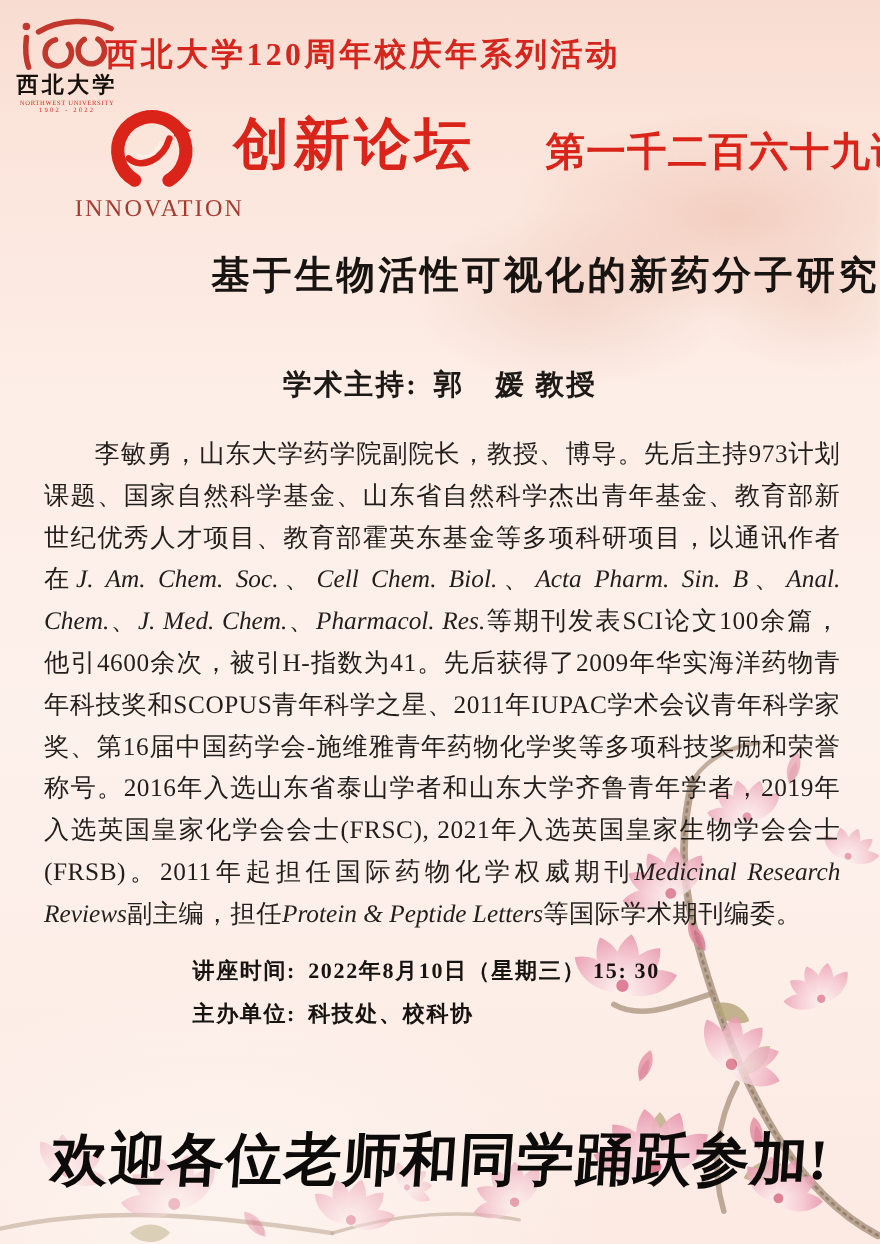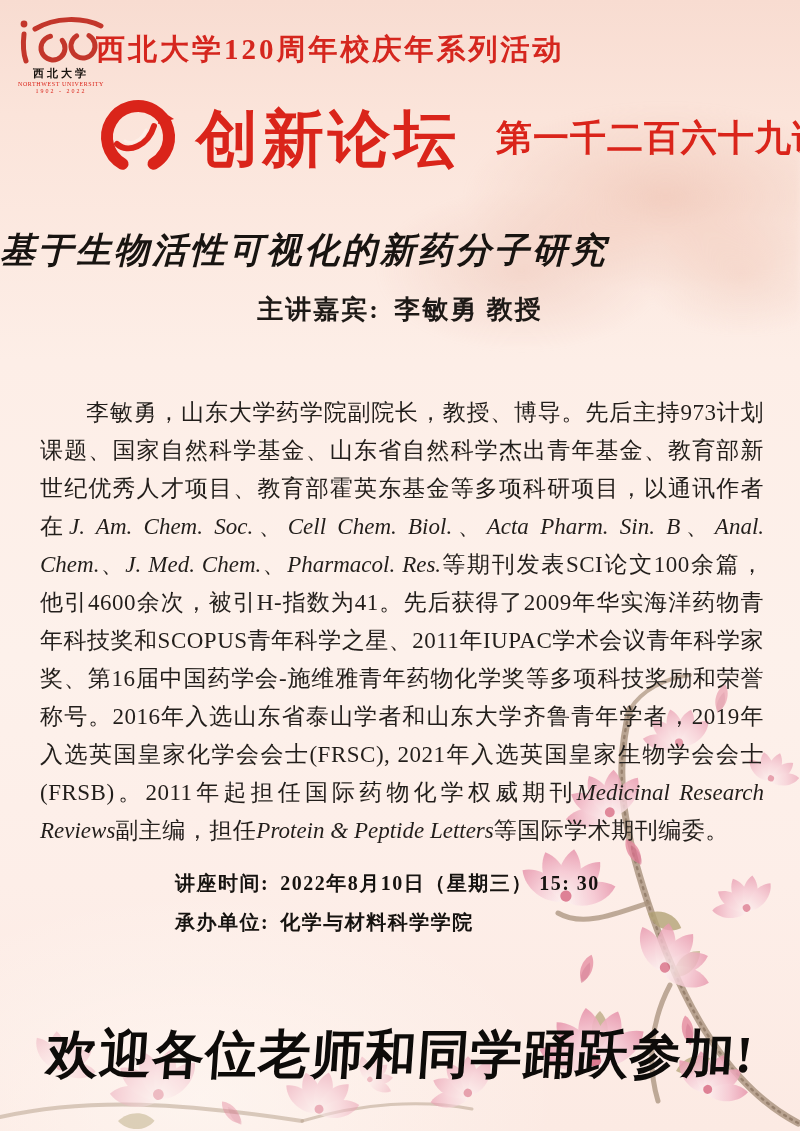--- a/index.html
+++ b/index.html
@@ -26,46 +26,46 @@
   }
   .bottom-light{
     position:absolute;left:0;bottom:0;width:100%;height:340px;pointer-events:none;
     background:radial-gradient(60% 80% at 25% 90%, rgba(255,252,248,.55), rgba(255,252,248,0) 75%);
   }
   .flowers{position:absolute;left:0;bottom:0;width:800px;height:480px;pointer-events:none;}
 
   
   .uni-logo{position:absolute;left:13px;top:15px;width:96px;text-align:center;}
   .uni-logo svg{display:block;margin:0 auto;}
-  .uni-name{font-size:11px;font-weight:700;color:#17120e;letter-spacing:3px;line-height:1.1;}
+  .uni-name{font-size:20px;font-weight:700;color:#17120e;letter-spacing:3px;line-height:1.1;}
   .uni-en{font-size:6px;color:var(--accent-red);letter-spacing:.6px;margin-top:2px;}
   .uni-years{font-size:6px;color:var(--accent-red);letter-spacing:2px;margin-top:1px;}
 
   .series-banner{
     position:absolute;left:96px;top:30px;font-size:29px;font-weight:700;
     color:var(--banner-red);letter-spacing:3px;white-space:nowrap;text-align:right;
   }
   .swirl{position:absolute;left:96px;top:96px;}
   .innovation{
     position:absolute;left:68px;top:176px;width:150px;text-align:center;
     font-size:22px;color:var(--innovation-red);letter-spacing:2px;font-weight:500;
   }
   .forum-title{
-    position:absolute;left:196px;top:97px;font-size:62px;font-weight:900;
+    position:absolute;left:212px;top:97px;font-size:51px;font-weight:900;
     color:var(--accent-red);letter-spacing:4px;white-space:nowrap;
   }
   .lecture-no{
     position:absolute;left:460px;top:114px;font-size:36px;font-weight:800;
     color:var(--accent-red);letter-spacing:1px;white-space:nowrap;margin-left:36px;
   }
 
   
   .lecture-title{
-    position:absolute;top:227px;left:0;width:100%;text-align:left;
-    font-size:35px;font-weight:800;color:#181411;letter-spacing:3px;white-space:nowrap;font-style:italic;
+    position:absolute;top:227px;left:0;width:100%;text-align:right;
+    font-size:35px;font-weight:800;color:#181411;letter-spacing:3px;white-space:nowrap;
   }
   .speaker-row{position:absolute;left:0;width:100%;text-align:center;font-size:26px;font-weight:600;color:#1d1916;letter-spacing:2px;}
   .speaker-row .gap{display:inline-block;width:.55em;}
   .row-speaker{top:292px;}
   .row-host{top:332px;}
 
   
   .bio{
     position:absolute;left:40px;top:394px;width:724px;
     font-size:23px;line-height:38px;color:var(--text);
@@ -169,36 +169,37 @@
   </div>
 
   <div class="series-banner">西北大学120周年校庆年系列活动</div>
 
   <svg class="swirl" width="88" height="80" viewBox="0 0 88 80" aria-hidden="true">
     <circle cx="42" cy="41" r="31" fill="none" stroke="#da241a" stroke-width="12" stroke-dasharray="162 40" stroke-linecap="round" transform="rotate(120 42 41)"></circle>
     <path d="M64,14 L78,23 L62,28 Z" fill="#da241a"></path>
     <path d="M58,30 C52,50 32,58 21,48" fill="none" stroke="#da241a" stroke-width="6" stroke-linecap="round"></path>
     <path d="M50,34 C46,44 36,49 29,45" fill="none" stroke="#fdeee7" stroke-width="3" stroke-linecap="round" opacity=".9"></path>
   </svg>
+  <div class="innovation">INNOVATION</div>
 
   <div class="forum-title">创新论坛</div>
   <div class="lecture-no">第一千二百六十九讲</div>
 
   <div class="lecture-title">基于生物活性可视化的新药分子研究</div>
 
-  <div class="speaker-row row-speaker">
-    <span>主讲嘉宾:</span><span class="gap"></span><span>李敏勇 教授</span>
+  <div class="speaker-row row-host">
+    <span>学术主持:</span><span class="gap"></span><span>郭　媛 教授</span>
   </div>
 
   <p class="bio"><span>李敏勇，山东大学药学院副院长，教授、博导。先后主持973计划课题、国家自然科学基金、山东省自然科学杰出青年基金、教育部新世纪优秀人才项目、教育部霍英东基金等多项科研项目，以通讯作者在</span><span class="lat">J. Am. Chem. Soc.</span><span>、</span><span class="lat">Cell Chem. Biol.</span><span>、</span><span class="lat">Acta Pharm. Sin. B</span><span>、</span><span class="lat">Anal. Chem.</span><span>、</span><span class="lat">J. Med. Chem.</span><span>、</span><span class="lat">Pharmacol. Res.</span><span>等期刊发表SCI论文100余篇，他引4600余次，被引H-指数为41。先后获得了2009年华实海洋药物青年科技奖和SCOPUS青年科学之星、2011年IUPAC学术会议青年科学家奖、第16届中国药学会-施维雅青年药物化学奖等多项科技奖励和荣誉称号。2016年入选山东省泰山学者和山东大学齐鲁青年学者，2019年入选英国皇家化学会会士(FRSC), 2021年入选英国皇家生物学会会士(FRSB)。2011年起担任国际药物化学权威期刊</span><span class="lat">Medicinal Research Reviews</span><span>副主编，担任</span><span class="lat">Protein &amp; Peptide Letters</span><span>等国际学术期刊编委。</span></p>
 
   <div class="info">
     <div class="info-row">
       <span class="info-label">讲座时间:</span><span>2022年8月10日（星期三） 15: 30</span>
     </div>
     <div class="info-row">
-      <span class="info-label">承办单位:</span><span>化学与材料科学学院</span>
+      <span class="info-label">主办单位:</span><span>科技处、校科协</span>
     </div>
   </div>
 
   <div class="welcome">欢迎各位老师和同学踊跃参加!</div>
 
 </div>
 
 </body></html>

